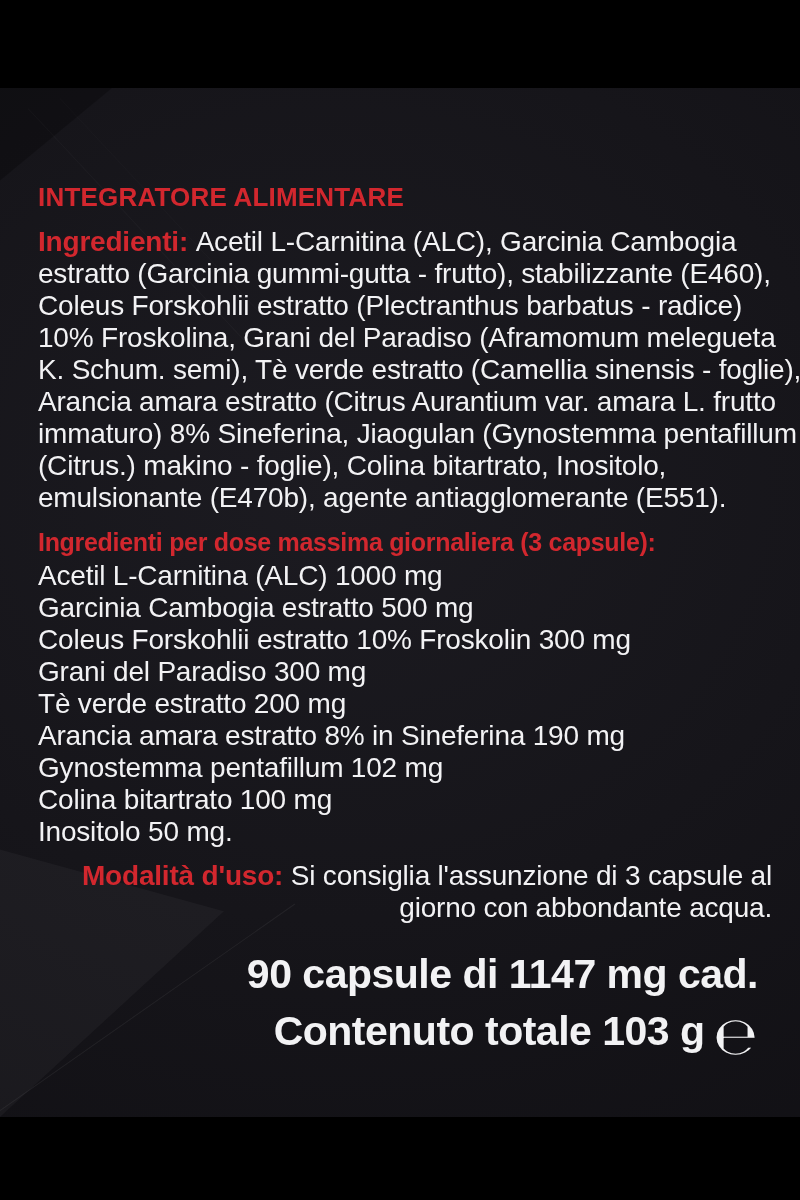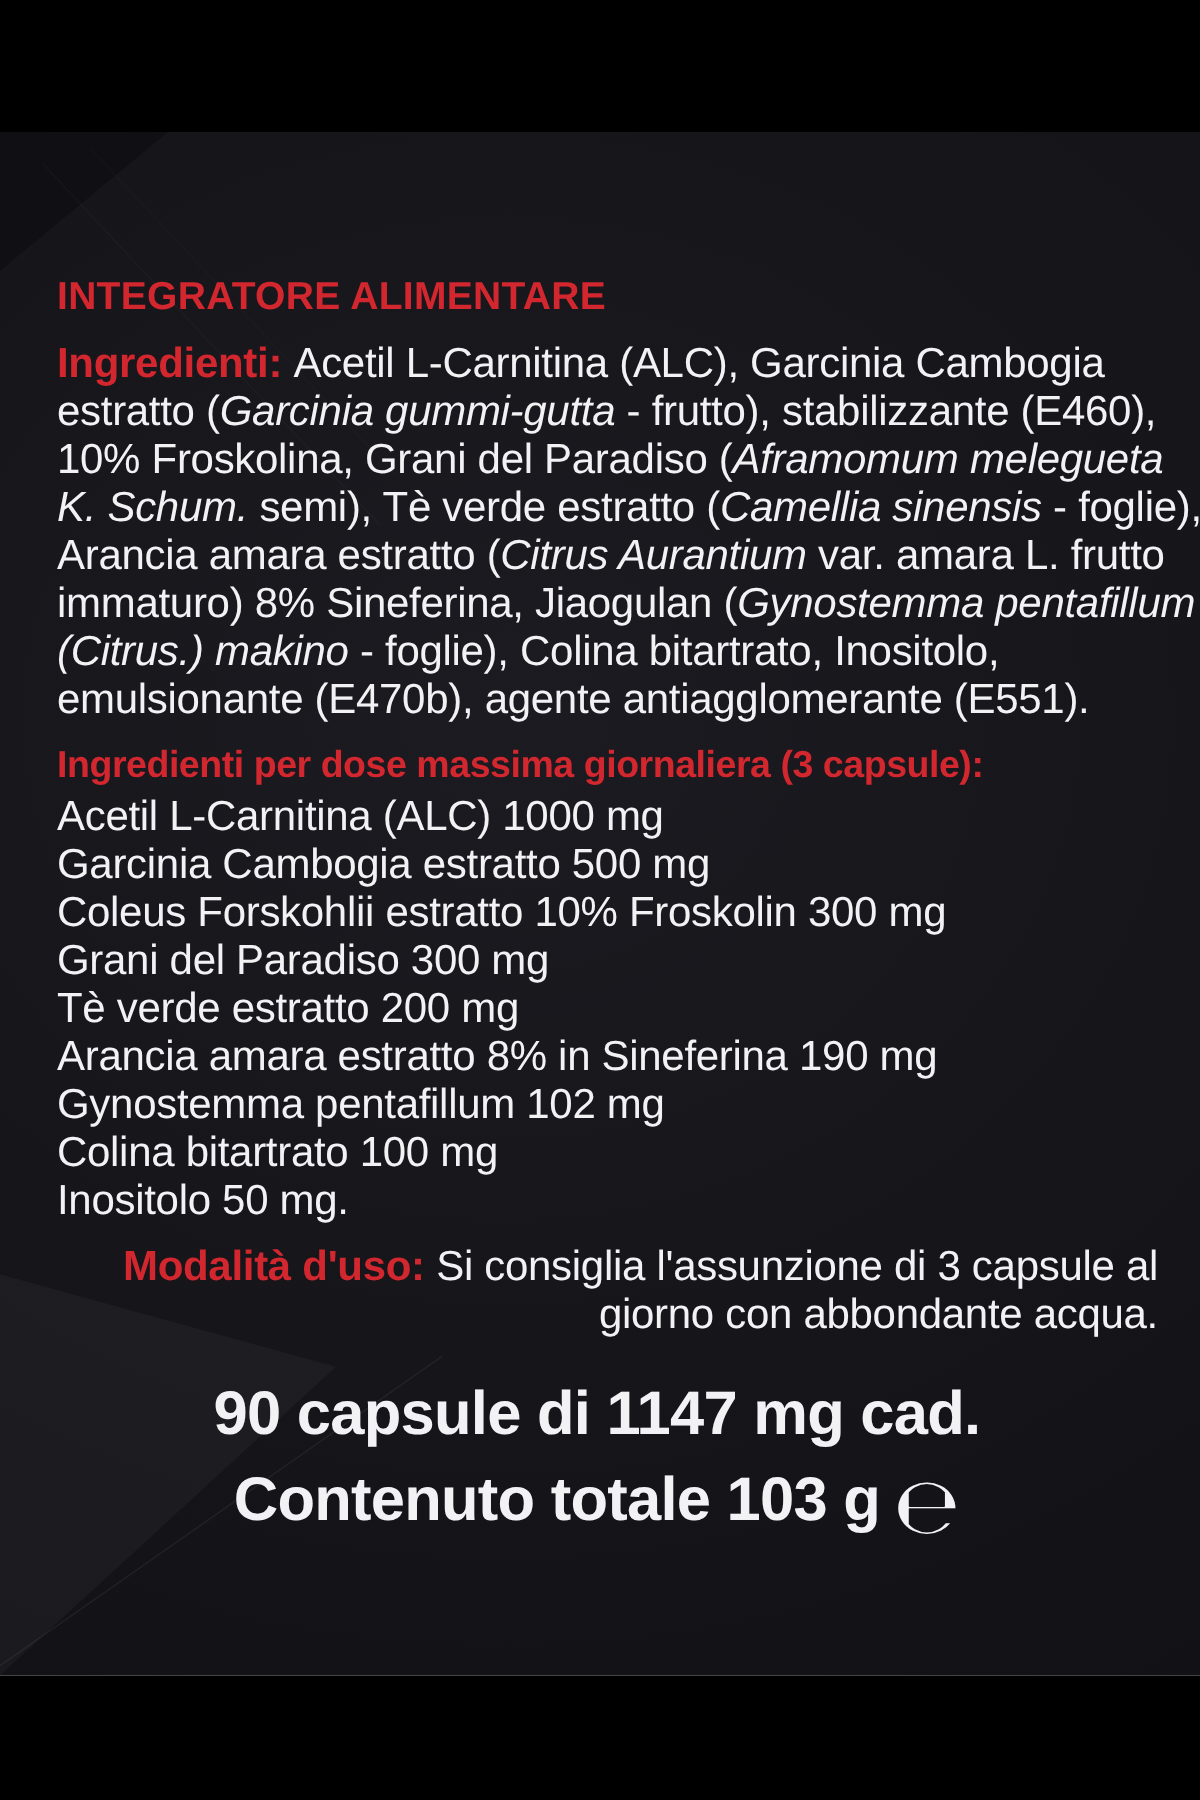--- a/index.html
+++ b/index.html
@@ -53,30 +53,30 @@
   }
   h1.title{
     margin:0 0 14px 0;
     font-size:26px;line-height:30px;font-weight:700;
     letter-spacing:.2px;color:var(--red);
   }
   .para{font-size:28px;line-height:32px;font-weight:400;letter-spacing:-0.2px;}
   .para .line{white-space:nowrap;}
   .seg-n{color:var(--white);}
   .seg-red{color:var(--red);font-weight:700;}
-  .seg-i{color:var(--white);font-style:italic;}
+  .seg-i{color:var(--white);}
   h2.subhead{
     margin:13px 0 2px 0;
     font-size:25px;line-height:31px;font-weight:700;
     letter-spacing:-0.3px;color:var(--red);
   }
   .usage{margin-top:12px;text-align:right;}
   .footer{
     margin-top:22px;
-    text-align:center;
+    text-align:right;
     font-size:41px;line-height:57px;font-weight:700;
     letter-spacing:-0.5px;color:var(--white);
     padding-right:14px;
   }
   .esym{
     font-family:"DejaVu Sans", sans-serif;
     font-weight:400;font-size:52px;
     vertical-align:-9px;margin-left:9px;letter-spacing:0;
   }
 </style>
@@ -96,20 +96,21 @@
       <div class="edge-line"></div>
     </div>
 
     <div class="content">
 
       <h1 class="title">INTEGRATORE ALIMENTARE</h1>
 
       <div class="para rich">
           <div class="line"><span class="seg-red">Ingredienti: </span><span class="seg-n">Acetil L-Carnitina (ALC), Garcinia Cambogia</span></div>
           <div class="line"><span class="seg-n">estratto (</span><span class="seg-i">Garcinia gummi-gutta</span><span class="seg-n"> - frutto), stabilizzante (E460),</span></div>
+          <div class="line"><span class="seg-n">Coleus Forskohlii estratto (</span><span class="seg-i">Plectranthus barbatus</span><span class="seg-n"> - radice)</span></div>
           <div class="line"><span class="seg-n">10% Froskolina, Grani del Paradiso (</span><span class="seg-i">Aframomum melegueta</span></div>
           <div class="line"><span class="seg-i">K. Schum.</span><span class="seg-n"> semi), Tè verde estratto (</span><span class="seg-i">Camellia sinensis</span><span class="seg-n"> - foglie),</span></div>
           <div class="line"><span class="seg-n">Arancia amara estratto (</span><span class="seg-i">Citrus Aurantium</span><span class="seg-n"> var. amara L. frutto</span></div>
           <div class="line"><span class="seg-n">immaturo) 8% Sineferina, Jiaogulan (</span><span class="seg-i">Gynostemma pentafillum</span></div>
           <div class="line"><span class="seg-i">(Citrus.) makino</span><span class="seg-n"> - foglie), Colina bitartrato, Inositolo,</span></div>
           <div class="line"><span class="seg-n">emulsionante (E470b), agente antiagglomerante (E551).</span></div>
         </div>
 
       <h2 class="subhead">Ingredienti per dose massima giornaliera (3 capsule):</h2>
 

